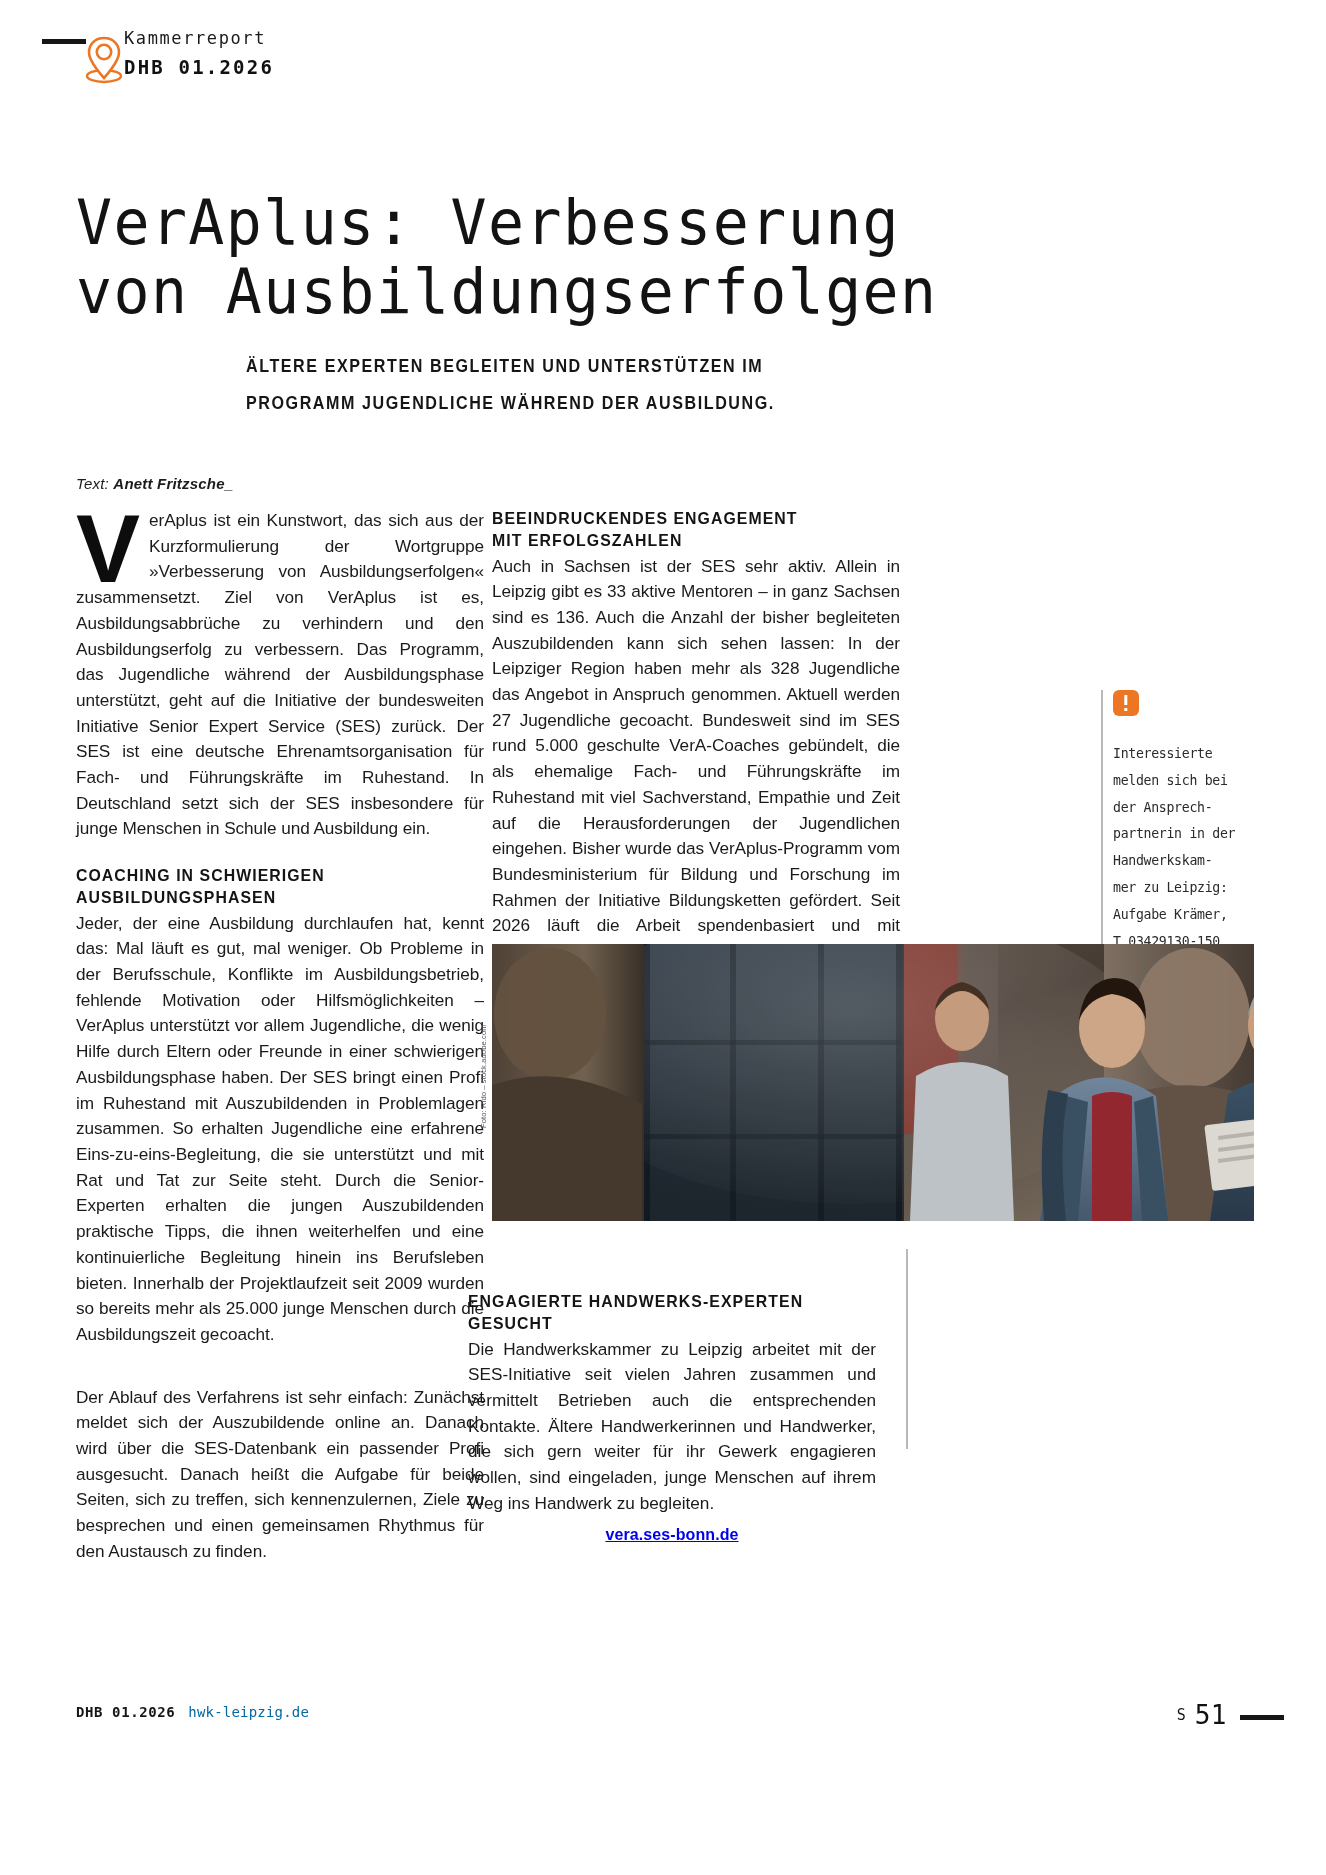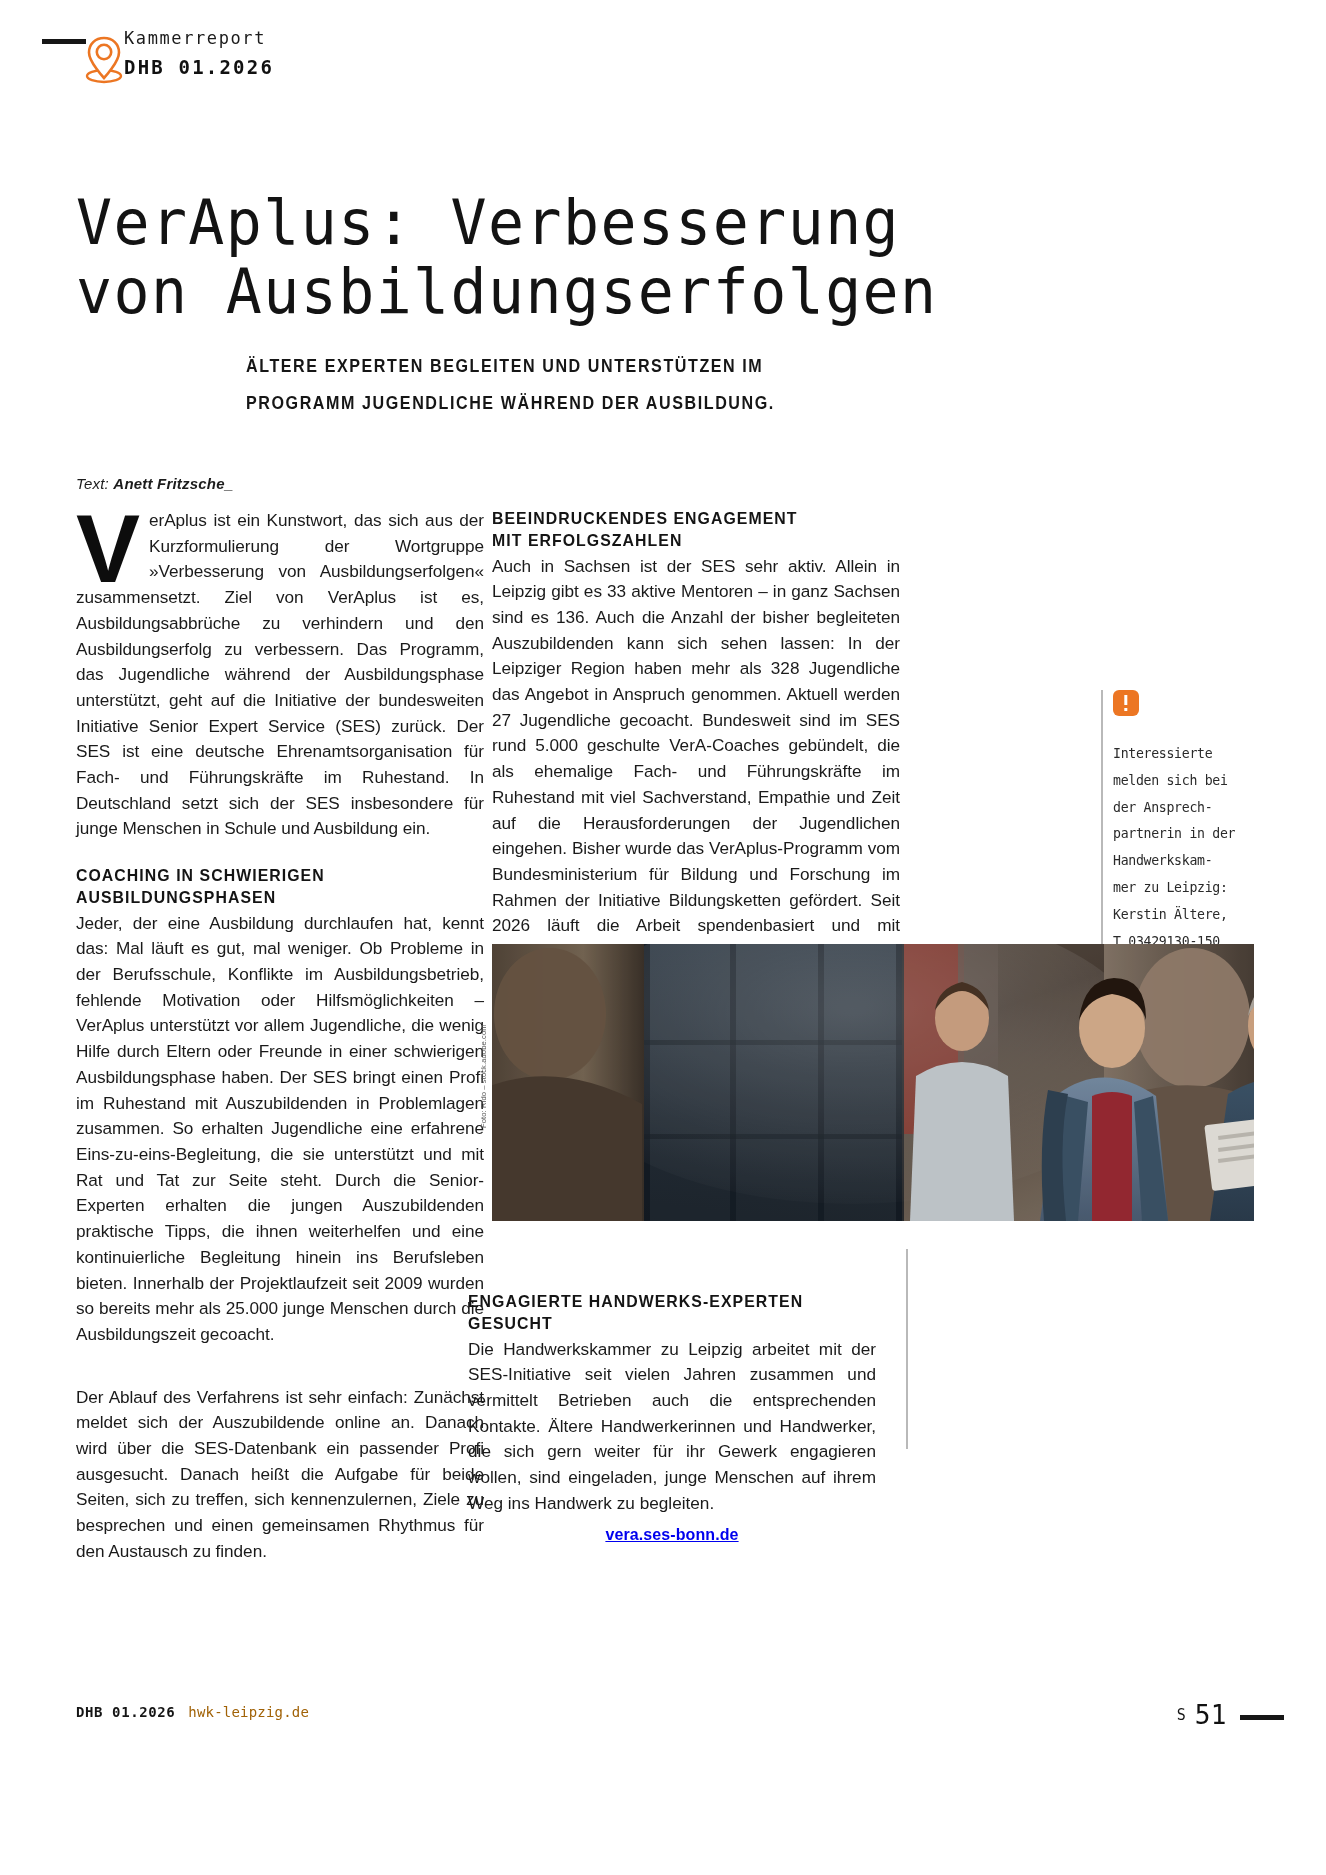--- a/index.html
+++ b/index.html
@@ -279,21 +279,21 @@
   .footer-issue {
     font-family: "DejaVu Sans Mono", monospace;
     font-size: 14px;
     font-weight: bold;
     letter-spacing: 0.6px;
     color: #151515;
   }
   .footer-url {
     font-family: "DejaVu Sans Mono", monospace;
     font-size: 14px;
-    color: #a16207;
+    color: #0369a1;
     letter-spacing: 0.2px;
   }
   .footer-right {
     position: absolute;
     right: 42px;
     top: -4px;
     display: flex;
     align-items: center;
     gap: 9px;
   }
@@ -380,21 +380,21 @@
       <div class="bar"></div>
       <div class="dot"></div>
     </div>
     <div class="callout-text">
       <span>Interessierte</span>
       <span>melden sich bei</span>
       <span>der Ansprech-</span>
       <span>partnerin in der</span>
       <span>Handwerkskam-</span>
       <span>mer zu Leipzig:</span>
-      <span>Kerstin Ältere,</span>
+      <span>Aufgabe Krämer,</span>
       <span>T 03429130-150,</span>
       <span>kraemer.k@hwk-</span>
       <span>leipzig.de.</span>
     </div>
   </div>
 
   <div class="photo">
     <svg viewBox="0 0 762 277" preserveAspectRatio="xMidYMid slice" xmlns="http://www.w3.org/2000/svg">
       <defs>
         <linearGradient id="bgWall" x1="0" y1="0" x2="1" y2="1">

